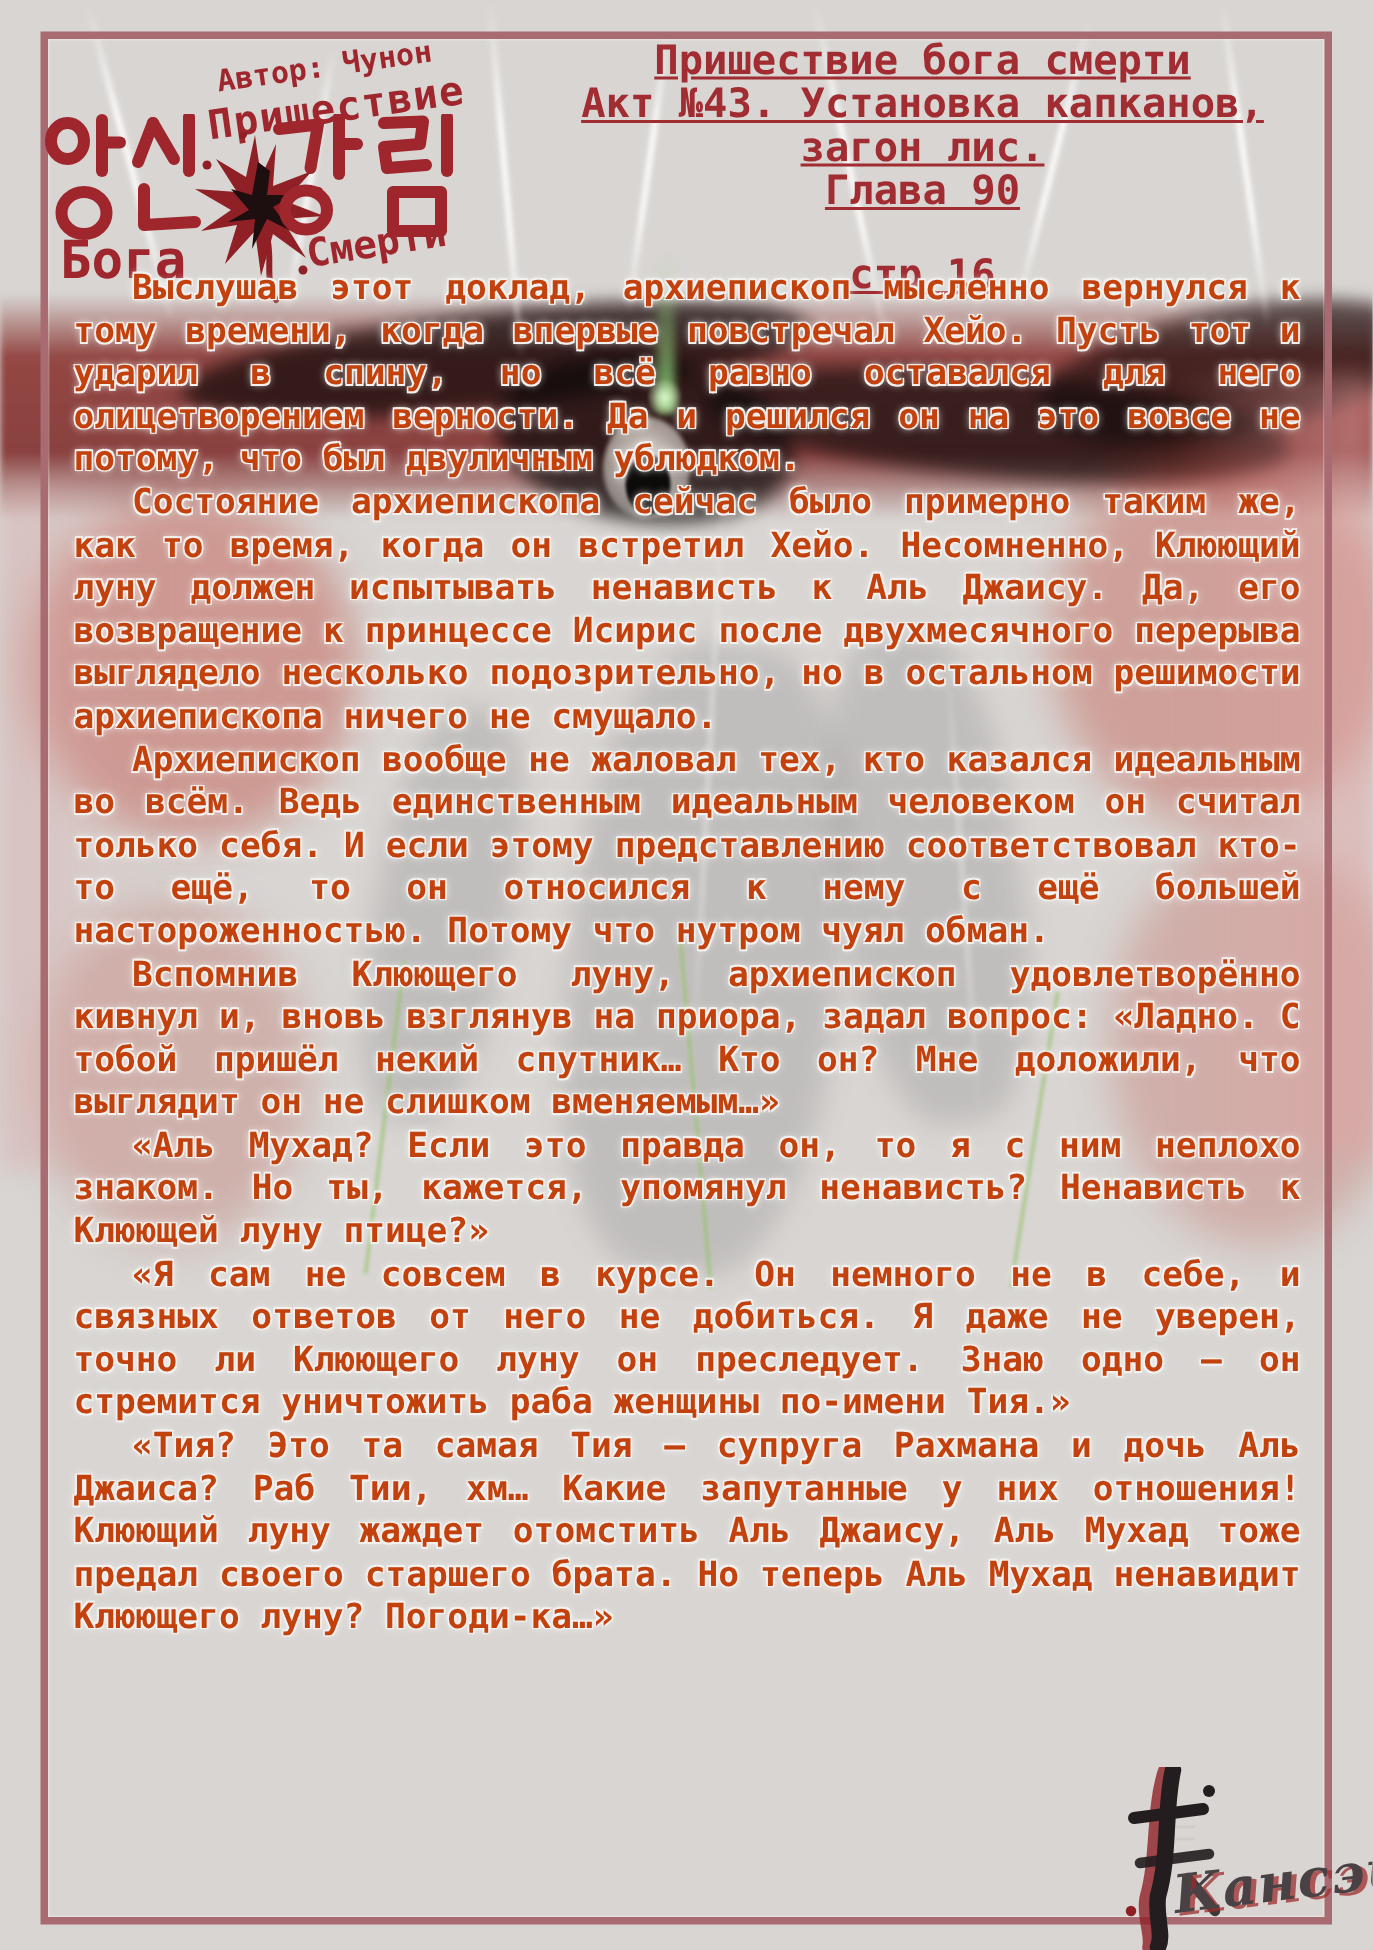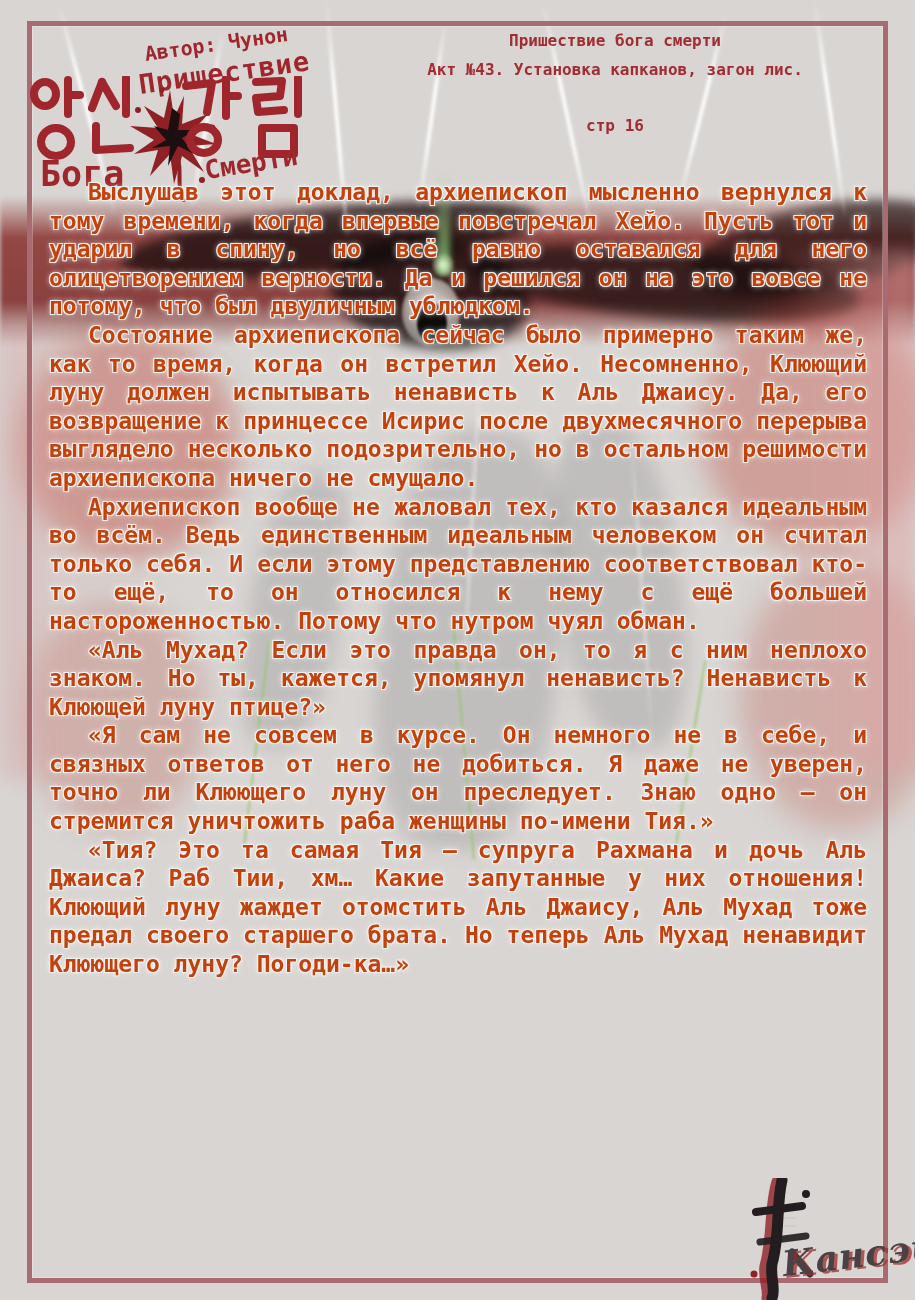--- a/index.html
+++ b/index.html
@@ -54,21 +54,21 @@
   .logo-title{left:110px;top:33px;font-size:27px;transform:rotate(-8deg);letter-spacing:1px;}
   .logo-bottom-left{left:12px;top:130px;font-size:35px;}
   .logo-bottom-right{left:176px;top:124px;font-size:26px;transform:rotate(-9deg);}
   .hangul{position:absolute;}
   .hangul path, .hangul line, .hangul ellipse, .hangul rect{
     stroke:#9e262c;fill:none;stroke-width:8;stroke-linecap:round;stroke-linejoin:round;}
   .splash{position:absolute;left:96px;top:64px;}
   
   .header{position:absolute;left:345px;top:26px;width:540px;z-index:7;
     text-align:center;color:#a12c31;font-weight:bold;}
-  .header .h-line{font-size:16px;line-height:29px;}
+  .header .h-line{font-size:27px;line-height:29px;text-decoration:underline;}
   .page-num{margin-top:27px;font-size:23px;}
   
   .body-text{position:absolute;left:49px;top:178px;width:818px;z-index:7;
     color:#c2410c;font-size:23px;line-height:28.6px;font-weight:bold;
     text-align:justify;}
   .body-text p{margin:0;text-indent:39px;
     text-shadow:-1px -1px 0 #f3f1ef, 1px -1px 0 #f3f1ef, -1px 1px 0 #f3f1ef,
       1px 1px 0 #f3f1ef, 0 0 6px rgba(255,255,255,.95), 0 0 2px #fff;}
   
   .watermark{position:absolute;left:748px;top:1178px;width:168px;height:122px;z-index:8;}
@@ -145,27 +145,29 @@
     <line x1="120" y1="2" x2="120" y2="38"></line>
     <rect x="84" y="52" width="32" height="26"></rect>
   </svg>
   <span class="t logo-bottom-left">Бога</span>
   <span class="t logo-bottom-right">Смерти</span>
 </div>
 
 <div class="header">
   <div class="h-line">Пришествие бога смерти</div>
   <div class="h-line">Акт №43. Установка капканов, загон лис.</div>
+  <div class="h-line">Глава 90</div>
   <div class="h-line page-num">стр 16</div>
 </div>
 
 <div class="body-text">
     <p>Выслушав этот доклад, архиепископ мысленно вернулся к тому времени, когда впервые повстречал Хейо. Пусть тот и ударил в спину, но всё равно оставался для него олицетворением верности. Да и решился он на это вовсе не потому, что был двуличным ублюдком.</p>
     <p>Состояние архиепископа сейчас было примерно таким же, как то время, когда он встретил Хейо. Несомненно, Клюющий луну должен испытывать ненависть к Аль Джаису. Да, его возвращение к принцессе Исирис после двухмесячного перерыва выглядело несколько подозрительно, но в остальном решимости архиепископа ничего не смущало.</p>
     <p>Архиепископ вообще не жаловал тех, кто казался идеальным во всём. Ведь единственным идеальным человеком он считал только себя. И если этому представлению соответствовал кто-то ещё, то он относился к нему с ещё большей настороженностью. Потому что нутром чуял обман.</p>
+    <p>Вспомнив Клюющего луну, архиепископ удовлетворённо кивнул и, вновь взглянув на приора, задал вопрос: «Ладно. С тобой пришёл некий спутник… Кто он? Мне доложили, что выглядит он не слишком вменяемым…»</p>
     <p>«Аль Мухад? Если это правда он, то я с ним неплохо знаком. Но ты, кажется, упомянул ненависть? Ненависть к Клюющей луну птице?»</p>
     <p>«Я сам не совсем в курсе. Он немного не в себе, и связных ответов от него не добиться. Я даже не уверен, точно ли Клюющего луну он преследует. Знаю одно – он стремится уничтожить раба женщины по-имени Тия.»</p>
     <p>«Тия? Это та самая Тия – супруга Рахмана и дочь Аль Джаиса? Раб Тии, хм… Какие запутанные у них отношения! Клюющий луну жаждет отомстить Аль Джаису, Аль Мухад тоже предал своего старшего брата. Но теперь Аль Мухад ненавидит Клюющего луну? Погоди-ка…»</p>
   </div>
 
 <div class="watermark">
   <svg class="kanji" width="70" height="122" viewBox="0 0 70 122" role="img" aria-label="完成">
     <path d="M30,4 C22,30 26,60 18,88 C16,100 22,112 20,120" fill="none" stroke="#8e2026" stroke-width="13" stroke-linecap="round" opacity=".8"></path>
     <path d="M34,2 C28,28 32,58 24,86 C22,100 28,112 24,120" fill="none" stroke="#241d1f" stroke-width="11" stroke-linecap="round"></path>
     <path d="M8,34 L54,28" stroke="#241d1f" stroke-width="8" stroke-linecap="round"></path>

